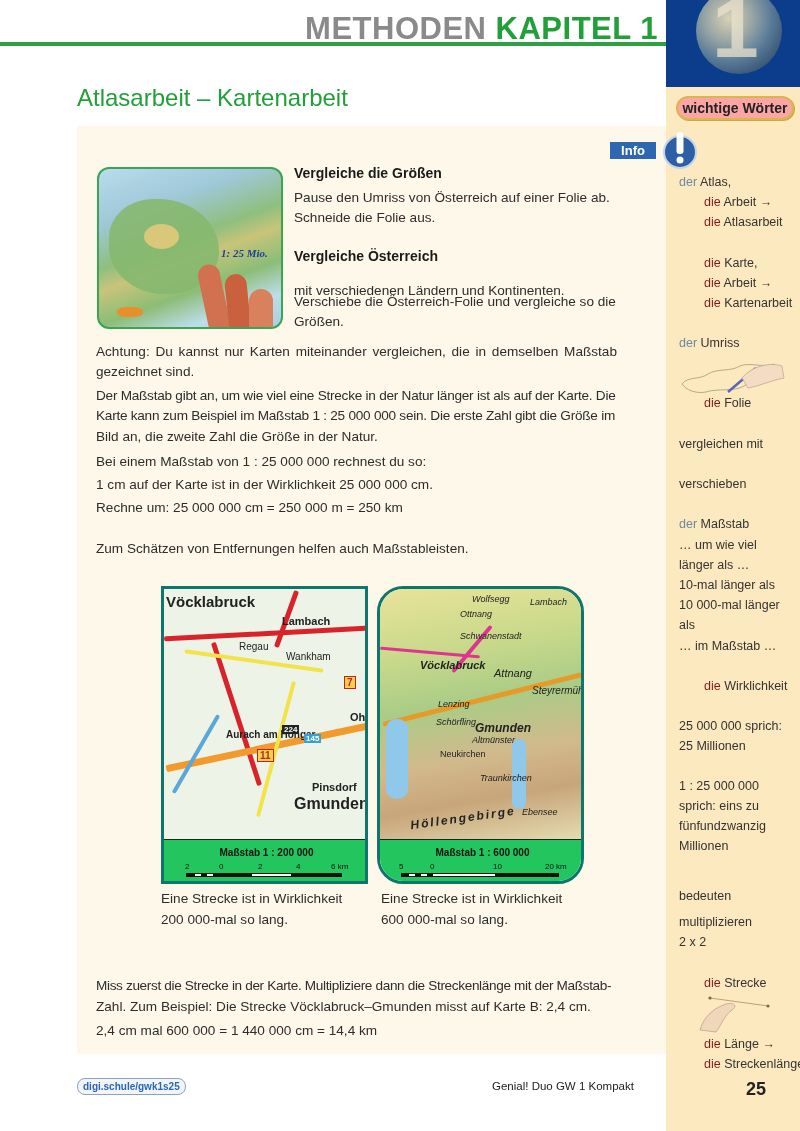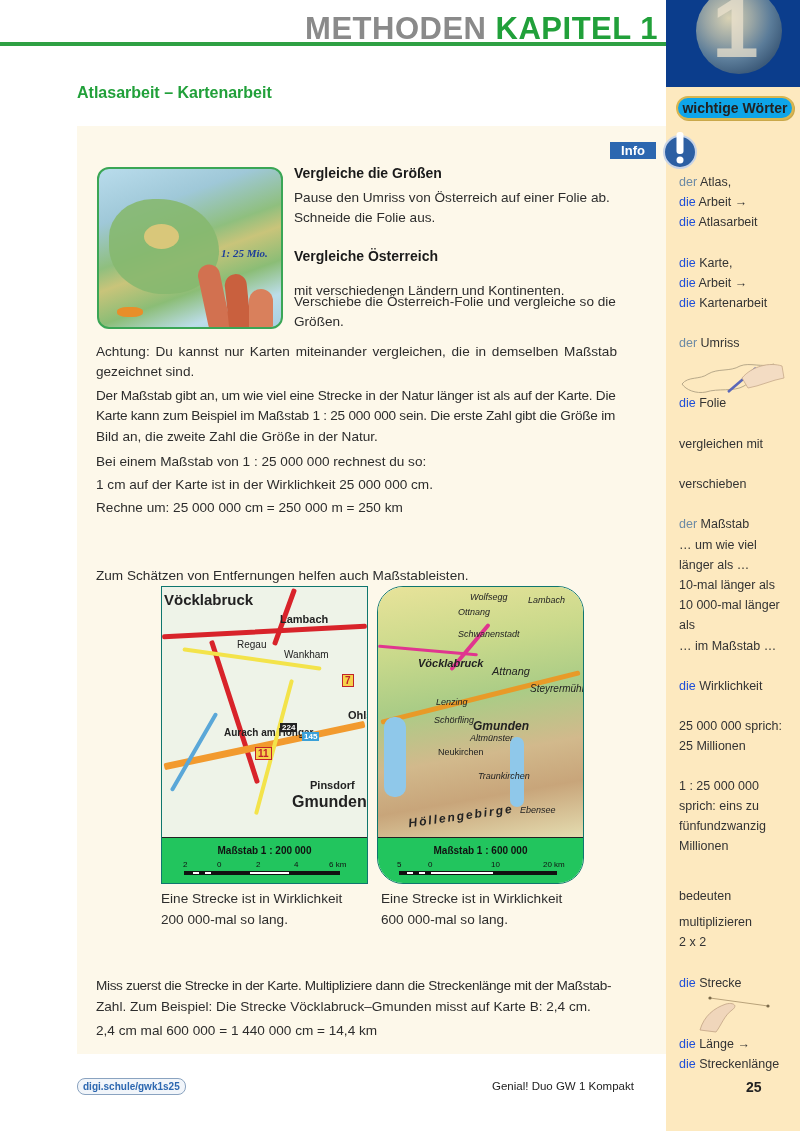--- a/index.html
+++ b/index.html
@@ -10,66 +10,66 @@
   .chapter-title { position: absolute; top: 12px; right: 142px; font-family: "Liberation Sans", sans-serif; font-weight: bold; font-size: 31px; letter-spacing: 0.5px; line-height: 34px; white-space: nowrap; }
   .chapter-title .t-grey { color: #8a8a8a; margin-top: 18px; }
   .chapter-title .t-green { color: #21a03a; }
 
   .globe-box { position: absolute; left: 666px; top: 0; width: 134px; height: 87px; background: #0b3d8c; overflow: hidden; }
   .globe { position: absolute; left: 30px; top: -12px; width: 86px; height: 86px; border-radius: 50%;
     background: radial-gradient(circle at 38% 35%, #d9d2b4 0%, #9aa6a5 30%, #5b7c99 55%, #3d5b7a 75%, #2a4563 100%); }
   .globe-num { position: absolute; left: 46px; top: -14px; font-family: "Liberation Sans", sans-serif; font-weight: bold; font-size: 84px; color: rgba(235,225,205,0.75); line-height: 84px; }
 
   .sidebar { position: absolute; left: 666px; top: 87px; width: 134px; height: 1044px; background: #fde9bf; }
-  .badge-words { position: absolute; left: 676px; top: 96px; width: 118px; height: 24px; border: 2px solid #d9b650; border-radius: 12px; background: #0ea5e9;
+  .badge-words { position: absolute; left: 676px; top: 96px; width: 118px; height: 24px; border: 2px solid #d9b650; border-radius: 12px; background: #fca5a5;
     font-family: "Liberation Sans", sans-serif; font-weight: bold; font-size: 14px; text-align: center; line-height: 20px; color: #222; box-shadow: 1px 1px 0 #c9a84a; }
 
   .vocab { position: absolute; left: 679px; font-family: "Liberation Sans", sans-serif; font-size: 12.5px; color: #333; line-height: 20px; white-space: nowrap; }
-  .art-die { color: #1d4ed8; }
+  .art-die { color: #7f1d1d; margin-left: 25px; }
   .art-der { color: #6c8aa5; }
 
-  .page-title { position: absolute; left: 77px; top: 84px; font-family: "Liberation Sans", sans-serif; font-weight: bold; font-size: 16px; color: #21a03a; }
+  .page-title { position: absolute; left: 77px; top: 84px; font-family: "Liberation Sans", sans-serif; font-weight: normal; font-size: 24px; color: #21a03a; }
 
   .content-box { position: absolute; left: 77px; top: 126px; width: 589px; height: 928px; background: #fdf8ea; }
 
   .info-badge { position: absolute; left: 610px; top: 142px; width: 46px; height: 17px; background: #2c67b0; color: #fff; font-family: "Liberation Sans", sans-serif; font-weight: bold; font-size: 13px; text-align: center; line-height: 17px; }
   .info-icon { position: absolute; left: 660px; top: 130px; width: 40px; height: 40px; }
 
   .photo { position: absolute; left: 97px; top: 167px; width: 186px; height: 162px; border: 2px solid #3aa655; border-radius: 12px; overflow: hidden;
     background: linear-gradient(160deg, #b9dcec 0%, #9fc8d8 25%, #8fbf7e 45%, #c9c47a 55%, #8bbd76 70%, #bcdde9 85%, #a8cfe0 100%); }
   .photo .land { position: absolute; left: 10px; top: 30px; width: 110px; height: 95px; background: #86b86f; border-radius: 40% 55% 45% 50%; opacity: 0.9; }
   .photo .desert { position: absolute; left: 45px; top: 55px; width: 35px; height: 25px; background: #d9c77a; border-radius: 50%; }
   .photo .hand1 { position: absolute; left: 104px; top: 95px; width: 22px; height: 70px; background: #d27150; border-radius: 11px; transform: rotate(-12deg); }
   .photo .hand2 { position: absolute; left: 128px; top: 105px; width: 22px; height: 65px; background: #c9603e; border-radius: 11px; transform: rotate(-6deg); }
   .photo .hand3 { position: absolute; left: 150px; top: 120px; width: 24px; height: 55px; background: #d9805c; border-radius: 12px; }
   .photo .note { position: absolute; left: 122px; top: 78px; font-family: "Liberation Serif", serif; font-style: italic; font-size: 11px; color: #1e3f9a; font-weight: bold; }
   .photo .austria { position: absolute; left: 18px; top: 138px; width: 26px; height: 10px; background: #e88e2a; border-radius: 40%; }
 
   .sub-head { position: absolute; left: 294px; font-family: "Liberation Sans", sans-serif; font-weight: bold; font-size: 14px; color: #1a1a1a; }
   .body-text { position: absolute; font-family: "Liberation Sans", sans-serif; font-size: 13.6px; color: #2d2d2d; line-height: 22px; }
   .justify { text-align: justify; }
 
-  .map { position: absolute; top: 586px; width: 207px; height: 298px; border: 1px solid #0f766e; background: #fff; overflow: hidden; }
+  .map { position: absolute; top: 586px; width: 207px; height: 298px; border: 3px solid #0f766e; background: #fff; overflow: hidden; }
   .map-a { left: 161px; }
   .map-b { left: 377px; border-radius: 26px; }
   .map-img { position: absolute; left: 0; top: 0; width: 205px; height: 251px; overflow: hidden; border-bottom: 1px solid #222; }
   .map-a .map-img { background: #eef3e8; }
   .map-b .map-img { background: linear-gradient(170deg, #e8e39a 0%, #c9d98b 25%, #aacc86 45%, #d2b98c 65%, #c8a57a 80%, #e4dcb0 100%); }
   .scale-box { position: absolute; left: 0; top: 251px; width: 205px; height: 46px; background: #22c55e; }
   .scale-title { position: absolute; left: 0; width: 100%; top: 7px; text-align: center; font-family: "Liberation Sans", sans-serif; font-weight: bold; font-size: 10px; color: #111; }
   .scale-ticks { position: absolute; top: 22px; font-family: "Liberation Sans", sans-serif; font-size: 8px; color: #111; }
   .scale-bar { position: absolute; top: 33px; height: 4px; border: 1px solid #111; background: #fff; }
 
   .m-label { position: absolute; font-family: "Liberation Sans", sans-serif; color: #222; white-space: nowrap; }
   .m-road { position: absolute; border-radius: 2px; }
 
   .footer-link { position: absolute; left: 77px; top: 1078px; height: 17px; padding: 0 5px; border: 1px solid #8aa3c0; border-radius: 8px; background: #f1f5fa;
     font-family: "Liberation Sans", sans-serif; font-size: 10px; font-weight: bold; color: #2c67b0; line-height: 15px; }
   .footer-book { position: absolute; left: 492px; top: 1080px; font-family: "Liberation Sans", sans-serif; font-size: 11.5px; color: #222; }
-  .page-num { position: absolute; left: 746px; top: 1079px; font-family: "Liberation Sans", sans-serif; font-size: 14px; font-weight: bold; color: #222; }
+  .page-num { position: absolute; left: 746px; top: 1079px; font-family: "Liberation Sans", sans-serif; font-size: 18px; font-weight: bold; color: #222; }
 
   .doodle { position: absolute; }
 </style>
 </head>
 <body>
 
 <div class="green-rule"></div>
 <div class="chapter-title">
   <span class="t-grey">METHODEN</span>
   <span class="t-green">KAPITEL 1</span>
@@ -163,21 +163,21 @@
 <div class="body-text" style="left:294px;top:311px">Größen.</div>
 
 <div class="body-text justify" style="left:96px;top:341px;width:560px;word-spacing:2px">Achtung: Du kannst nur Karten miteinander vergleichen, die in demselben Maßstab</div>
 <div class="body-text" style="left:96px;top:361px">gezeichnet sind.</div>
 <div class="body-text" style="left:96px;top:385px;letter-spacing:-0.25px">Der Maßstab gibt an, um wie viel eine Strecke in der Natur länger ist als auf der Karte. Die</div>
 <div class="body-text" style="left:96px;top:405px;letter-spacing:-0.25px">Karte kann zum Beispiel im Maßstab 1 : 25 000 000 sein. Die erste Zahl gibt die Größe im</div>
 <div class="body-text" style="left:96px;top:426px">Bild an, die zweite Zahl die Größe in der Natur.</div>
 <div class="body-text" style="left:96px;top:451px">Bei einem Maßstab von 1 : 25 000 000 rechnest du so:</div>
 <div class="body-text" style="left:96px;top:474px">1 cm auf der Karte ist in der Wirklichkeit 25 000 000 cm.</div>
 <div class="body-text" style="left:96px;top:497px">Rechne um: 25 000 000 cm = 250 000 m = 250 km</div>
-<div class="body-text" style="left:96px;top:565px">Zum Schätzen von Entfernungen helfen auch Maßstableisten.</div>
+<div class="body-text" style="left:96px;top:538px">Zum Schätzen von Entfernungen helfen auch Maßstableisten.</div>
 
 <div class="map map-a">
   <div class="map-img">
     <div class="m-road" style="left:0;top:42px;width:205px;height:5px;background:#d8232a;transform:rotate(-3deg)"></div>
     <div class="m-road" style="left:120px;top:0;width:5px;height:60px;background:#d8232a;transform:rotate(20deg)"></div>
     <div class="m-road" style="left:70px;top:50px;width:5px;height:150px;background:#d8232a;transform:rotate(-18deg)"></div>
     <div class="m-road" style="left:0;top:155px;width:205px;height:7px;background:#f29a2e;transform:rotate(-12deg)"></div>
     <div class="m-road" style="left:20px;top:70px;width:140px;height:4px;background:#f3e34a;transform:rotate(8deg)"></div>
     <div class="m-road" style="left:110px;top:90px;width:4px;height:140px;background:#f3e34a;transform:rotate(15deg)"></div>
     <div class="m-road" style="left:30px;top:120px;width:4px;height:90px;background:#5aa7d8;transform:rotate(30deg)"></div>

